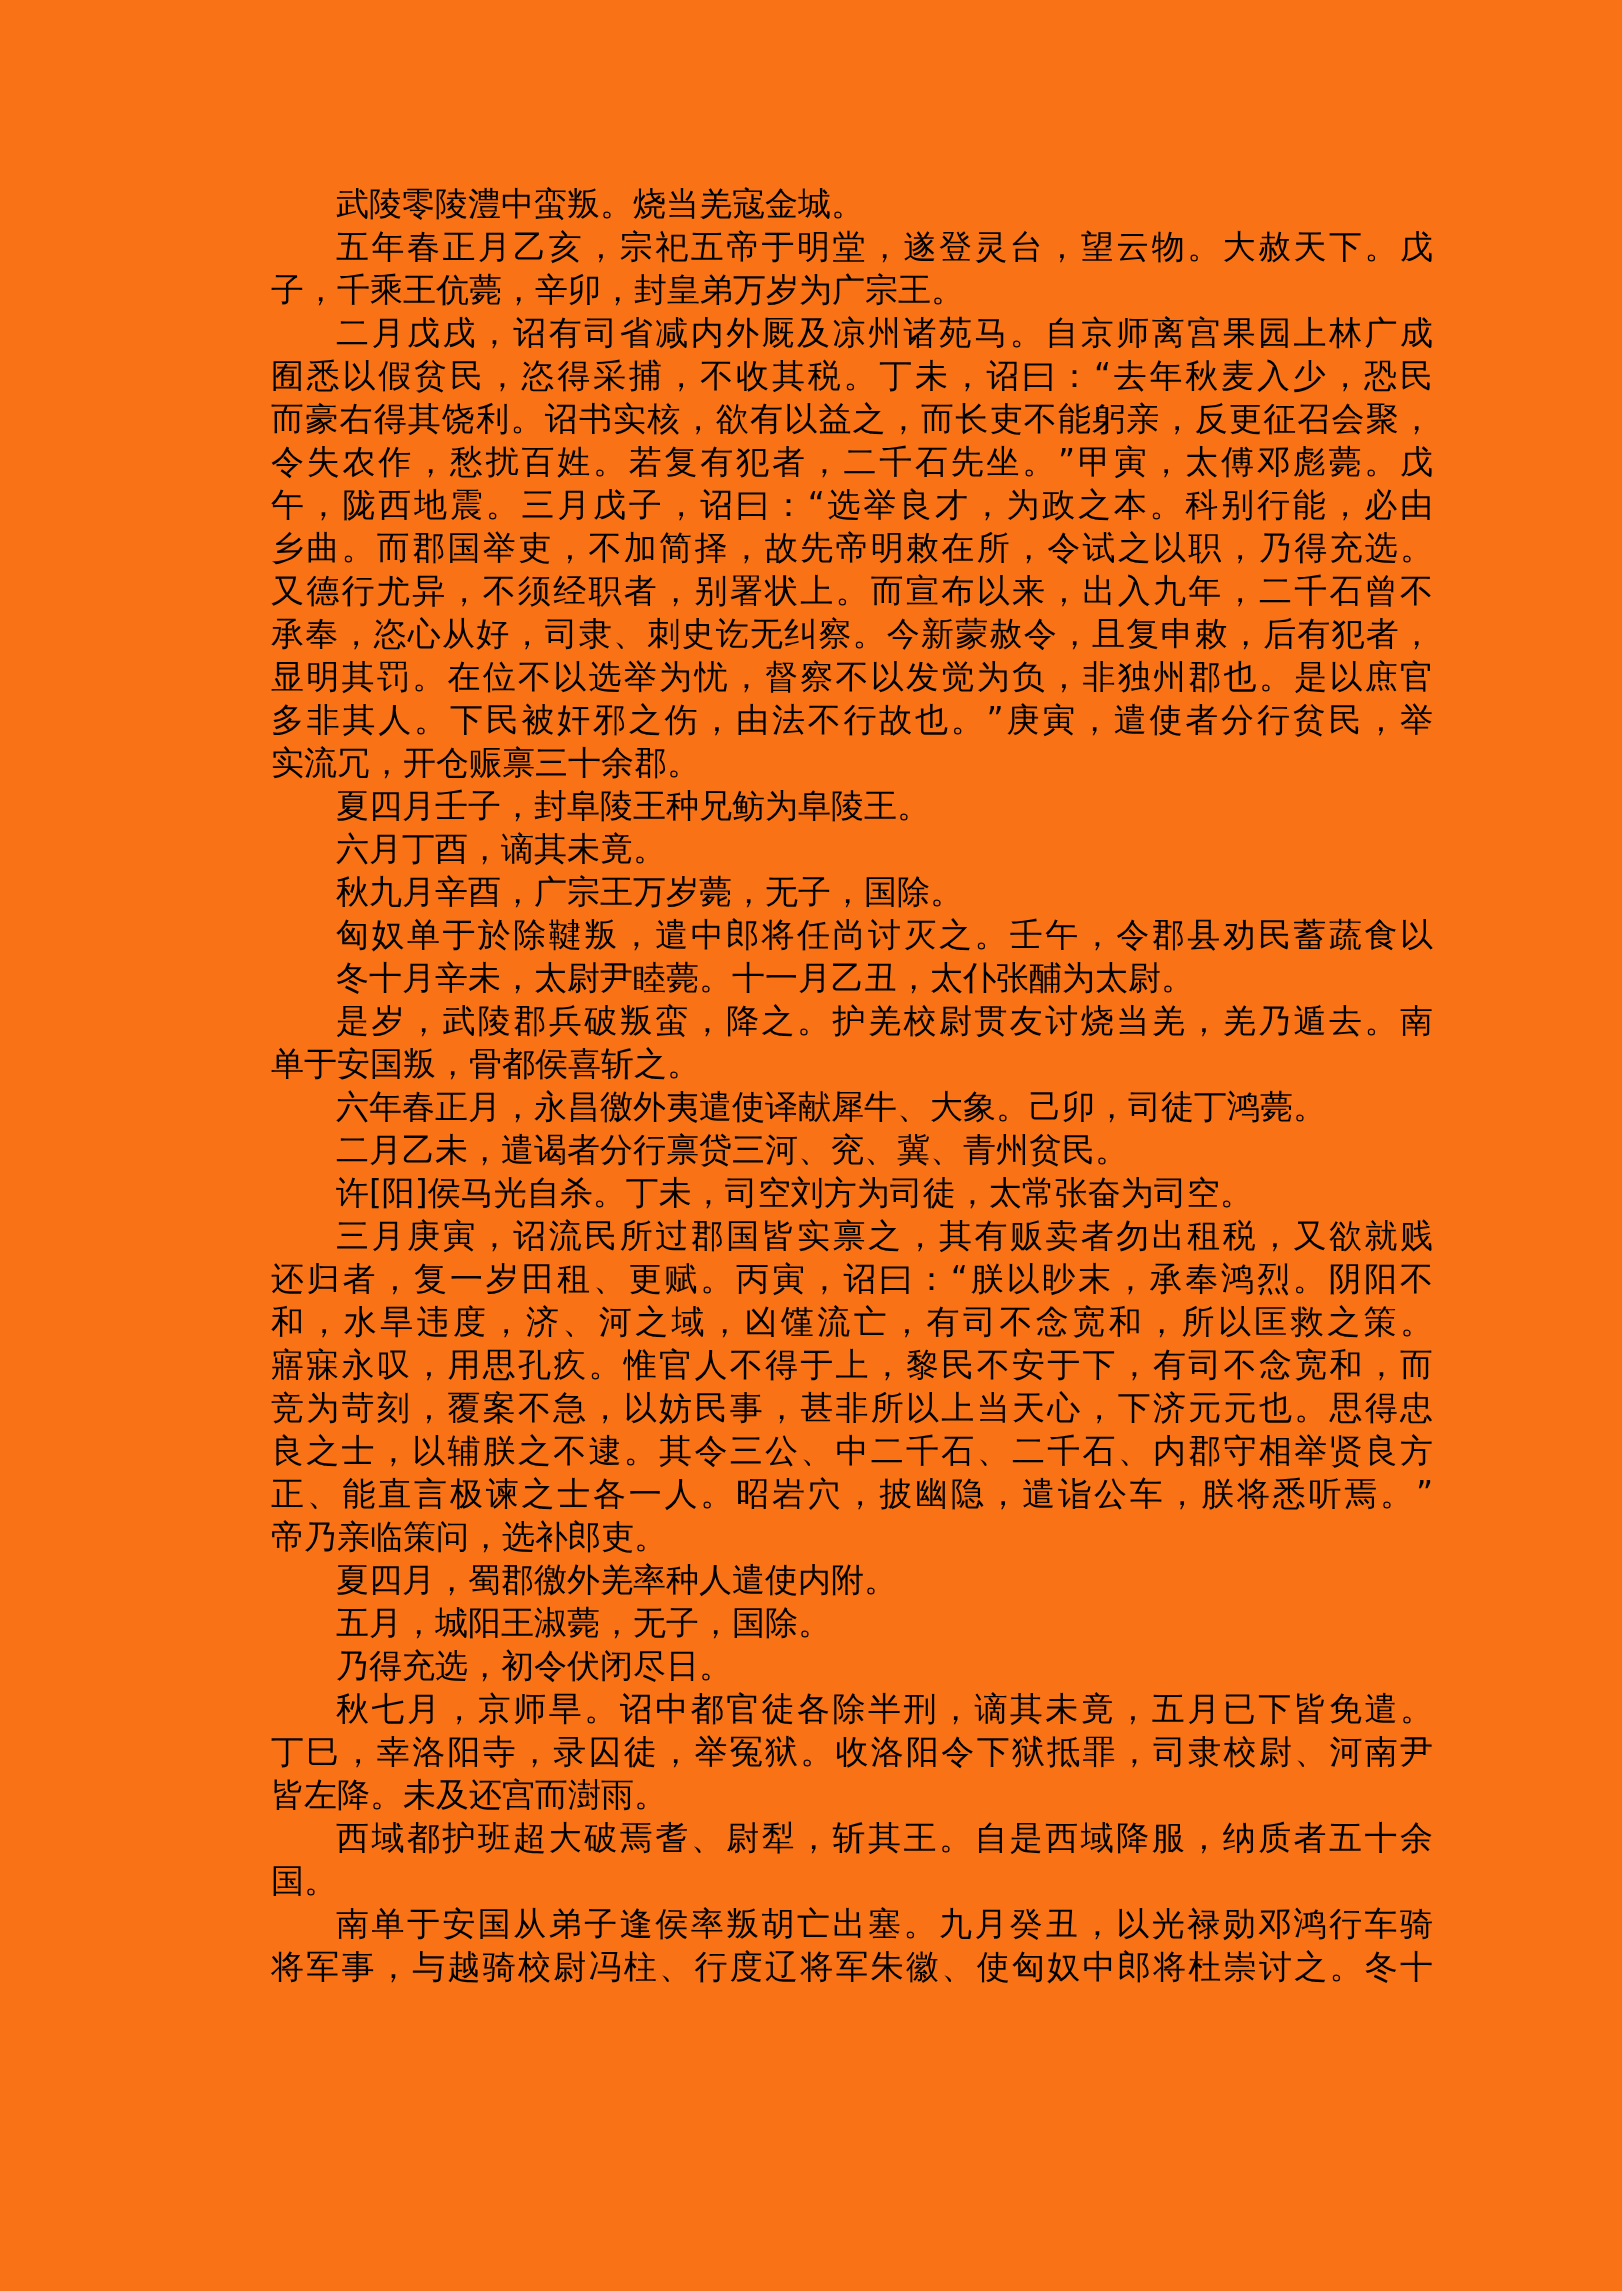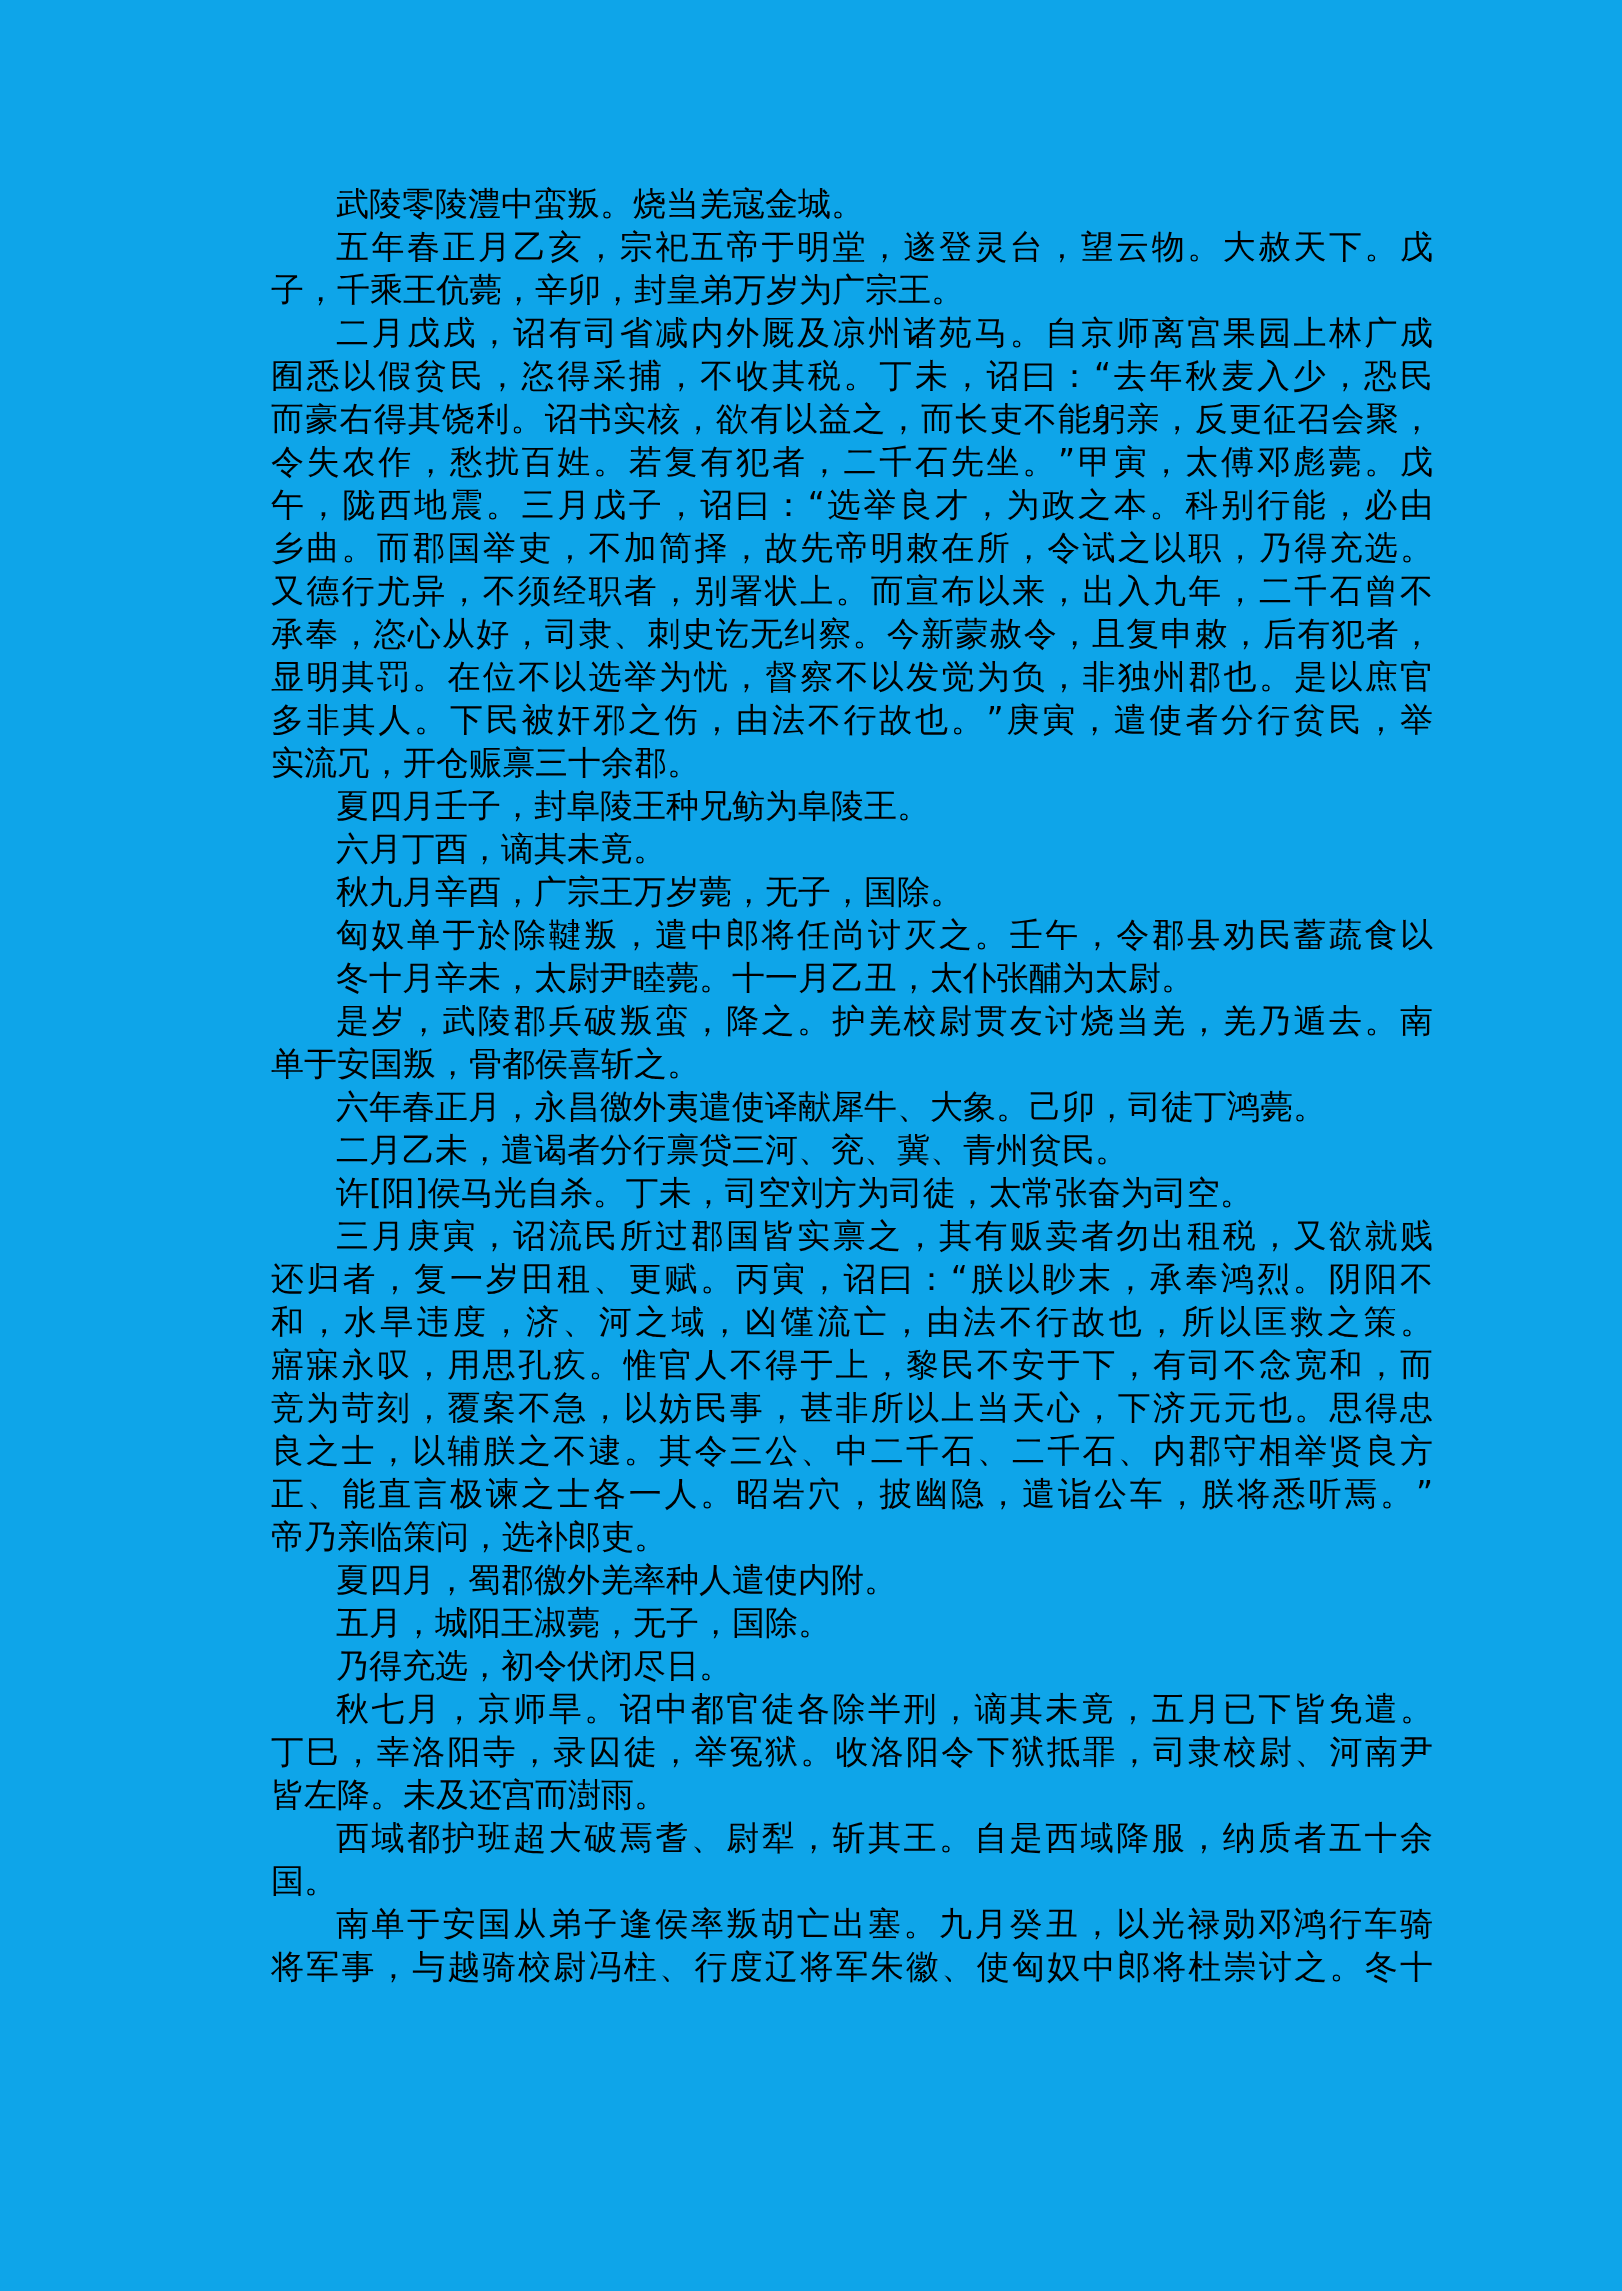--- a/index.html
+++ b/index.html
@@ -4,21 +4,21 @@
 <style>
   html, body {
     margin: 0;
     padding: 0;
     background: #ffffff;
   }
   .page {
     position: relative;
     width: 1622px;
     height: 2292px;
-    background: #0ea5e9;
+    background: #f97316;
     overflow: hidden;
   }
   .text-block {
     position: absolute;
     left: 271px;
     top: 182px;
     width: 1162px;
     font-family: "DejaVu Sans", "Liberation Sans", sans-serif;
     font-size: 33px;
     line-height: 43px;
@@ -97,21 +97,21 @@
       <div class="ln first end">二月乙未，遣谒者分行禀贷三河、兖、冀、青州贫民。</div>
     </div>
 
     <div class="para">
       <div class="ln first end">许[阳]侯马光自杀。丁未，司空刘方为司徒，太常张奋为司空。</div>
     </div>
 
     <div class="para">
       <div class="ln first">三月庚寅，诏流民所过郡国皆实禀之，其有贩卖者勿出租税，又欲就贱</div>
       <div class="ln">还归者，复一岁田租、更赋。丙寅，诏曰：“朕以眇末，承奉鸿烈。阴阳不</div>
-      <div class="ln">和，水旱违度，济、河之域，凶馑流亡，由法不行故也，所以匡救之策。</div>
+      <div class="ln">和，水旱违度，济、河之域，凶馑流亡，有司不念宽和，所以匡救之策。</div>
       <div class="ln">寤寐永叹，用思孔疚。惟官人不得于上，黎民不安于下，有司不念宽和，而</div>
       <div class="ln">竞为苛刻，覆案不急，以妨民事，甚非所以上当天心，下济元元也。思得忠</div>
       <div class="ln">良之士，以辅朕之不逮。其令三公、中二千石、二千石、内郡守相举贤良方</div>
       <div class="ln">正、能直言极谏之士各一人。昭岩穴，披幽隐，遣诣公车，朕将悉听焉。”</div>
       <div class="ln end">帝乃亲临策问，选补郎吏。</div>
     </div>
 
     <div class="para">
       <div class="ln first end">夏四月，蜀郡徼外羌率种人遣使内附。</div>
     </div>

